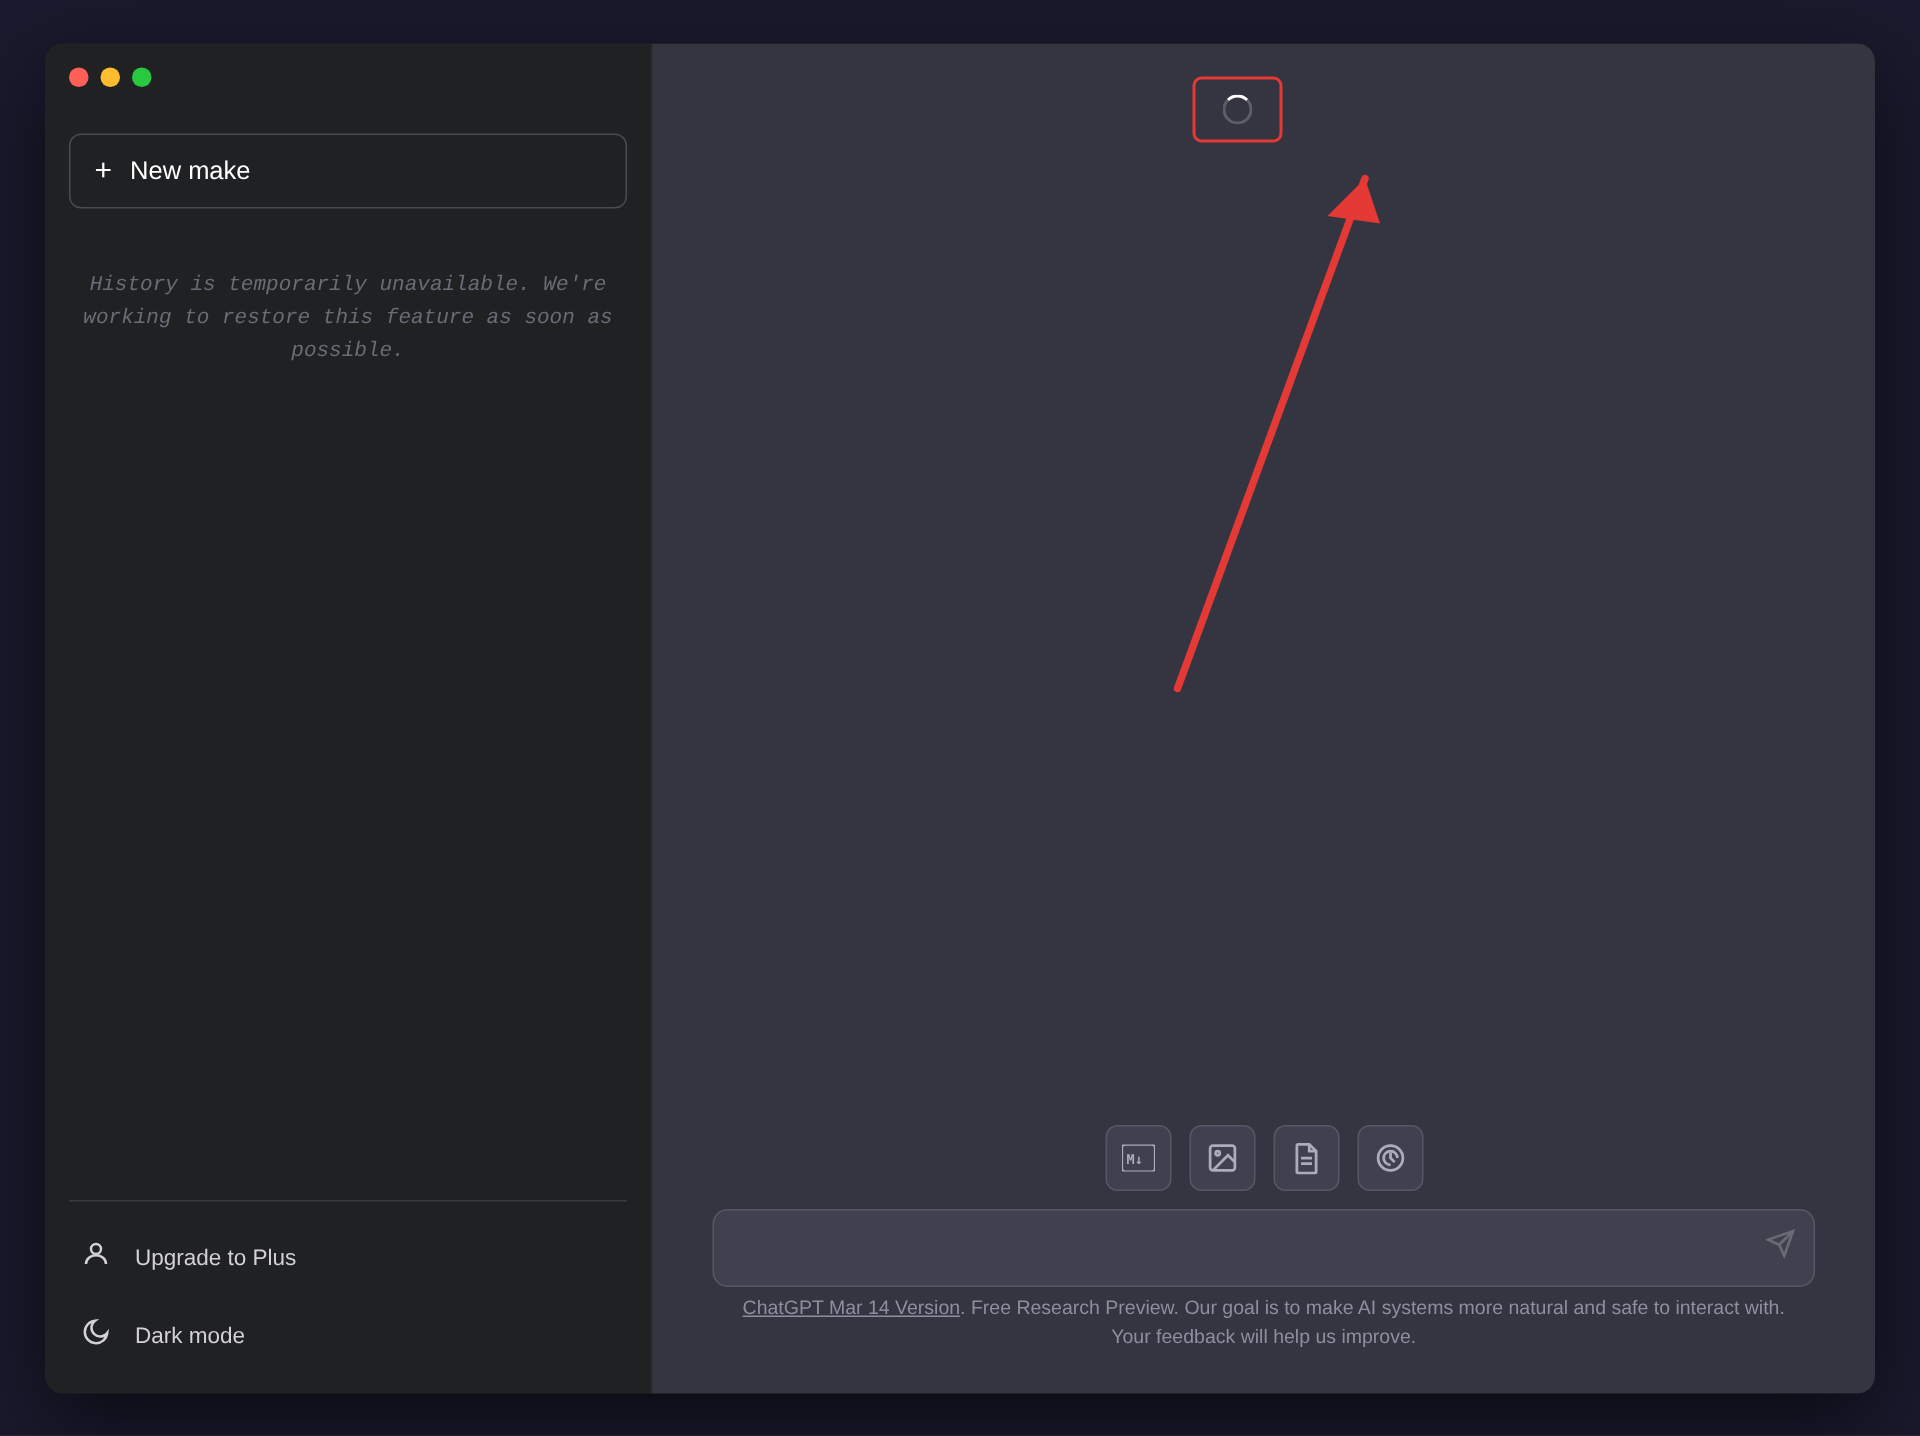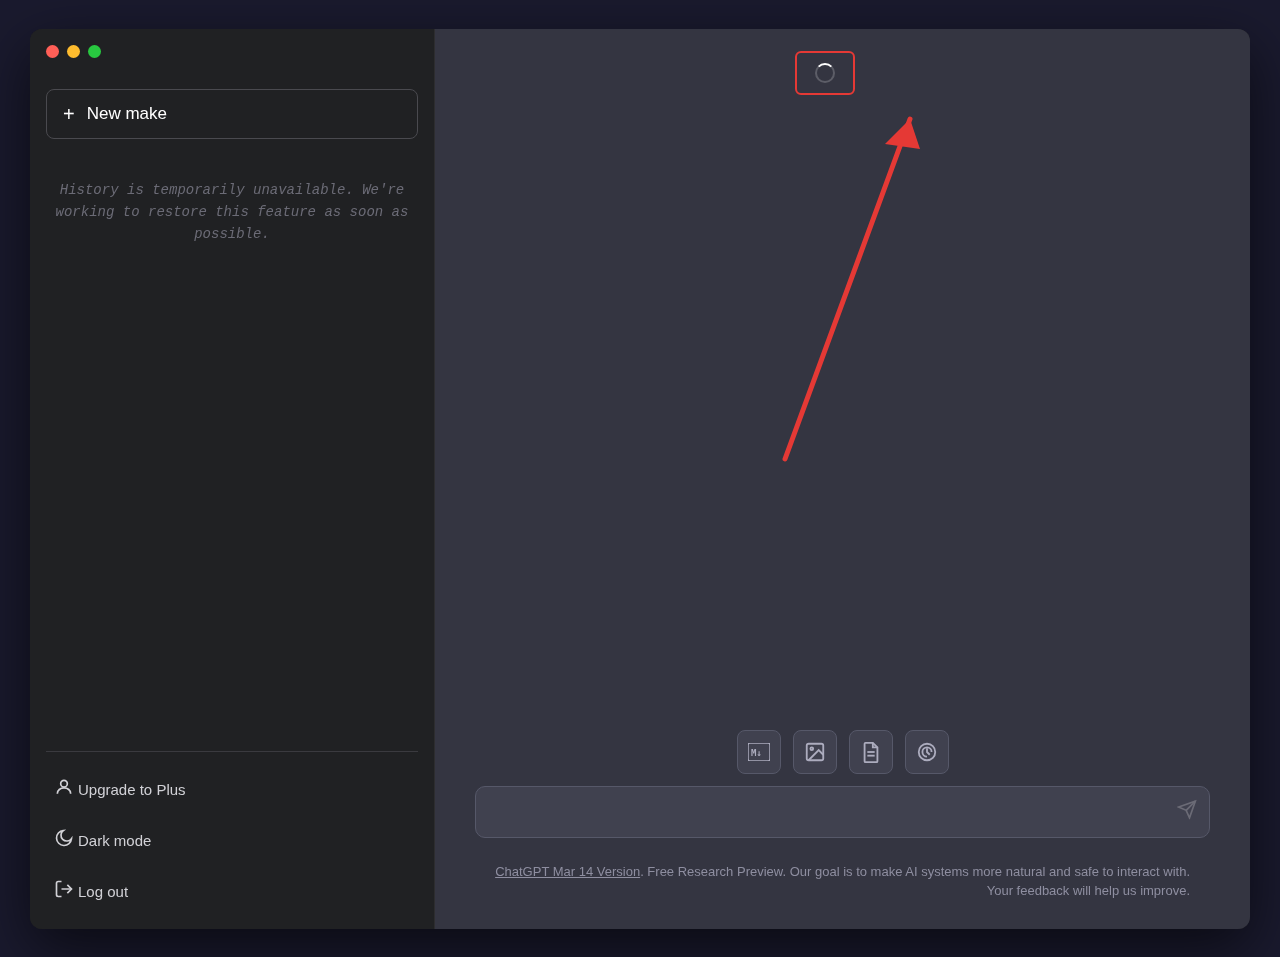--- a/index.html
+++ b/index.html
@@ -101,21 +101,21 @@
       margin: 0 16px;
     }
 
     .sidebar-bottom {
       padding: 12px 8px;
     }
 
     .sidebar-item {
       display: flex;
       align-items: center;
-      gap: 2px;
+      gap: 14px;
       padding: 13px 14px;
       border-radius: 8px;
       color: #d1d1d6;
       font-size: 15px;
       cursor: pointer;
     }
 
     .sidebar-item-icon {
       font-size: 19px;
       width: 24px;
@@ -229,24 +229,24 @@
       top: 50%;
       transform: translateY(-50%);
       background: transparent;
       border: none;
       cursor: pointer;
       color: #6b6b76;
       font-size: 20px;
     }
 
     .footer-text {
-      text-align: right;
+      text-align: center;
       color: #8e8ea0;
       font-size: 13px;
-      padding: 24px 20px 16px;
+      padding: 4px 20px 16px;
       line-height: 1.5;
     }
 
     .footer-link {
       color: #8e8ea0;
       text-decoration: underline;
     }
   </style>
 </head>
 <body>
@@ -288,30 +288,20 @@
       <div class="sidebar-item">
         <span class="sidebar-item-icon">
           <svg width="20" height="20" viewBox="0 0 24 24" fill="none" stroke="currentColor" stroke-width="2">
             <path d="M21 12.79A9 9 0 1111.21 3a7 7 0 109.79 9.79z"></path>
           </svg>
         </span>
         <span>Dark mode</span>
       </div>
 
 
-      <div class="sidebar-item">
-        <span class="sidebar-item-icon">
-          <svg width="20" height="20" viewBox="0 0 24 24" fill="none" stroke="currentColor" stroke-width="2">
-            <path d="M9 21H5a2 2 0 01-2-2V5a2 2 0 012-2h4"></path>
-            <polyline points="16 17 21 12 16 7"></polyline>
-            <line x1="21" y1="12" x2="9" y2="12"></line>
-          </svg>
-        </span>
-        <span>Log out</span>
-      </div>
     </div>
   </div>
 
   <div class="main">
 
     <div class="main-content">
 
       <div class="loading-box">
         <div class="spinner"></div>
       </div>

